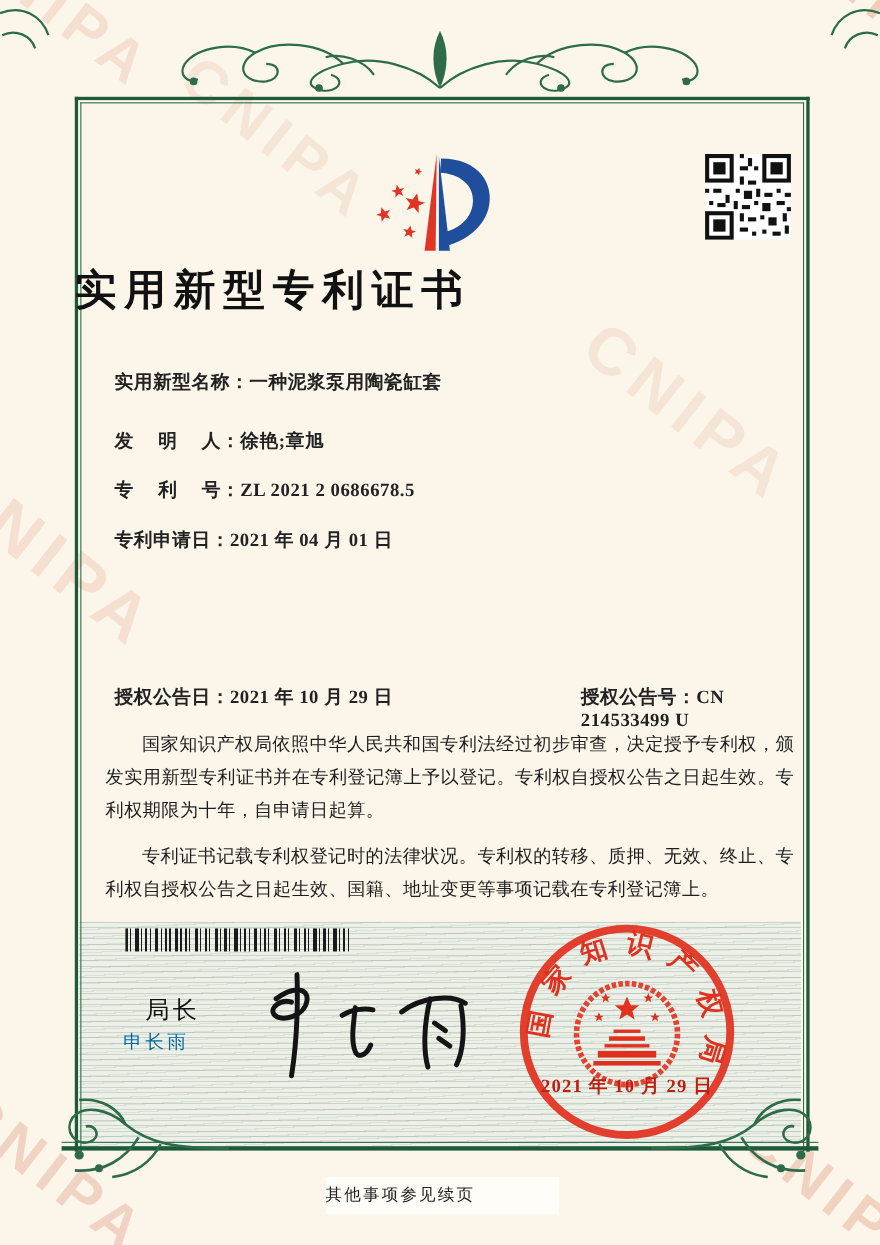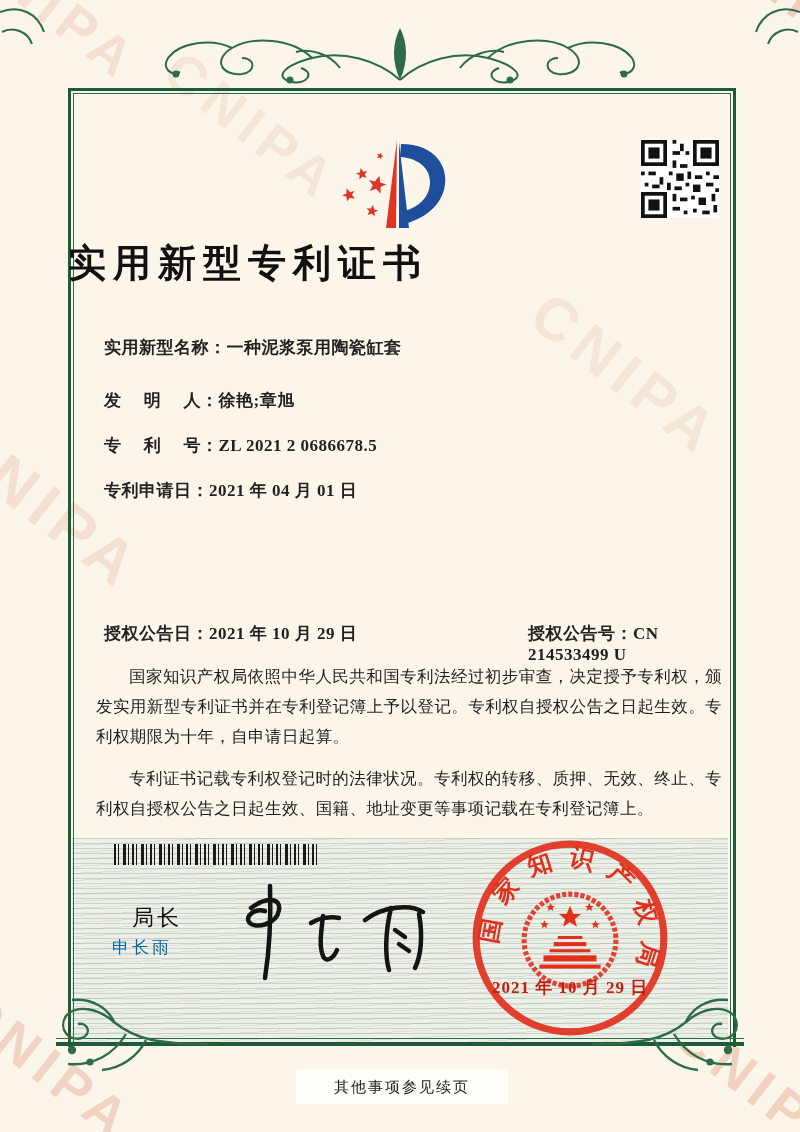--- a/index.html
+++ b/index.html
@@ -54,21 +54,21 @@
   .signoff-name{position:absolute;left:112px;top:936px;font-size:17px;letter-spacing:3px;color:#0369a1;}
   .signature{position:absolute;left:215px;top:878px;}
 
   .seal{position:absolute;left:468px;top:836px;width:204px;height:204px;}
   .seal-date{position:absolute;left:472px;top:976px;width:196px;text-align:center;
              font-size:17px;color:#c01f10;letter-spacing:1px;font-weight:bold;z-index:5;}
 
   .page-info{position:absolute;left:68px;top:1026px;width:662px;text-align:center;
              font-size:15px;color:#222;letter-spacing:1px;}
   .note-box{position:absolute;left:296px;top:1070px;width:212px;height:34px;background:#fffdf8;
-            text-align:center;line-height:34px;font-size:15px;letter-spacing:2px;color:#222;}
+            text-align:left;line-height:34px;font-size:15px;letter-spacing:2px;color:#222;}
 </style>
 </head>
 <body>
 
 <div class="page">
 
   <span class="wm" style="left:-50px;top:-25px;">CNIPA</span>
   <span class="wm" style="left:150px;top:95px;color:rgba(224,168,150,0.22);">CNIPA</span>
   <span class="wm" style="left:700px;top:-30px;color:rgba(226,150,120,0.42);">CNIPA</span>
   <span class="wm" style="left:515px;top:340px;font-size:60px;color:rgba(224,168,150,0.22);">CNIPA</span>

